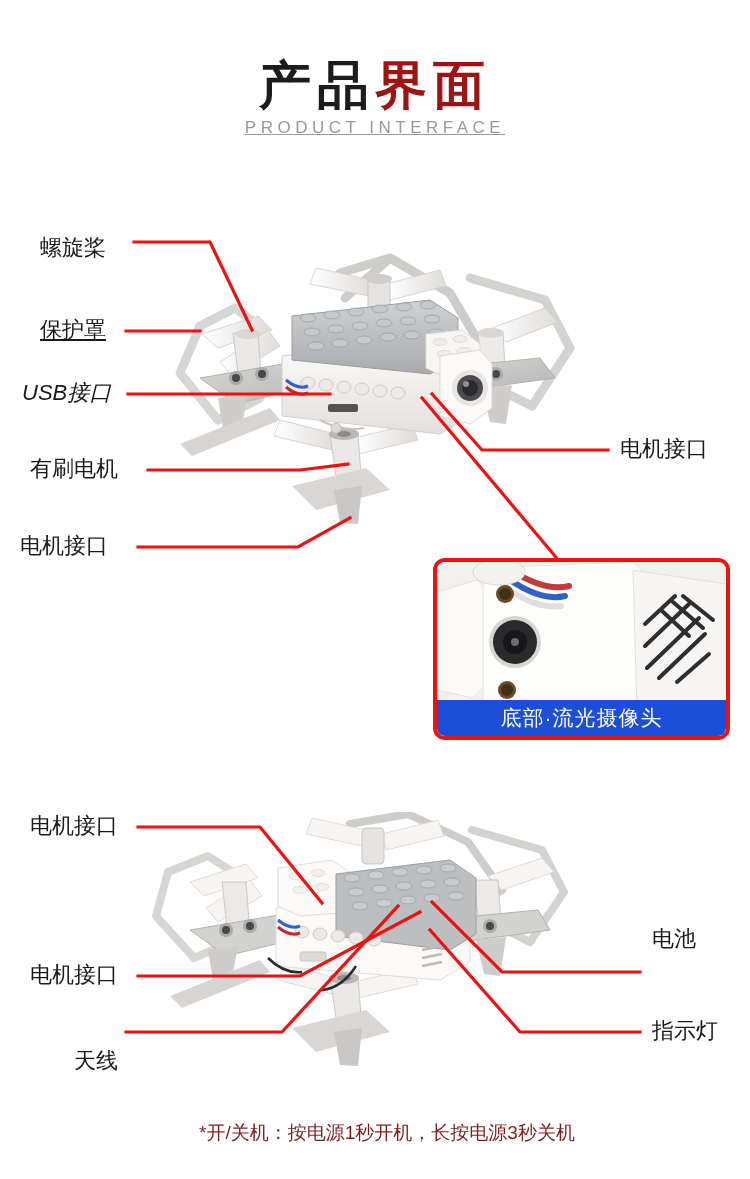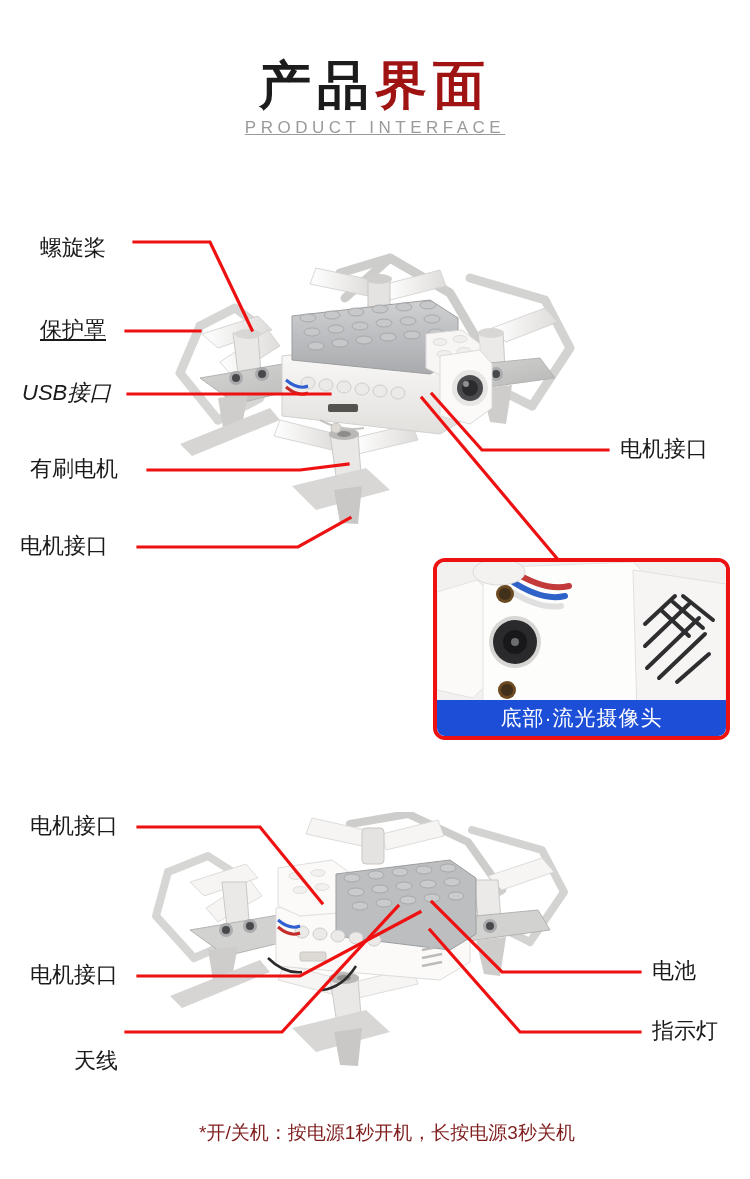--- a/index.html
+++ b/index.html
@@ -425,18 +425,18 @@
 
       <path d="M640 972 L502 972 L432 902"></path>
 
       <path d="M640 1032 L520 1032 L430 930"></path>
     </g>
   </svg>
 
   <div class="label" style="left:30px; top:815px;">电机接口</div>
   <div class="label" style="left:30px; top:964px;">电机接口</div>
   <div class="label" style="left:74px; top:1050px;">天线</div>
-  <div class="label" style="left:652px; top:960px;">电池</div>
+  <div class="label" style="left:652px; top:928px;">电池</div>
   <div class="label" style="left:652px; top:1020px;">指示灯</div>
 
   <div class="footer">*开/关机：按电源1秒开机，长按电源3秒关机</div>
 
 </div>
 
 </body></html>

